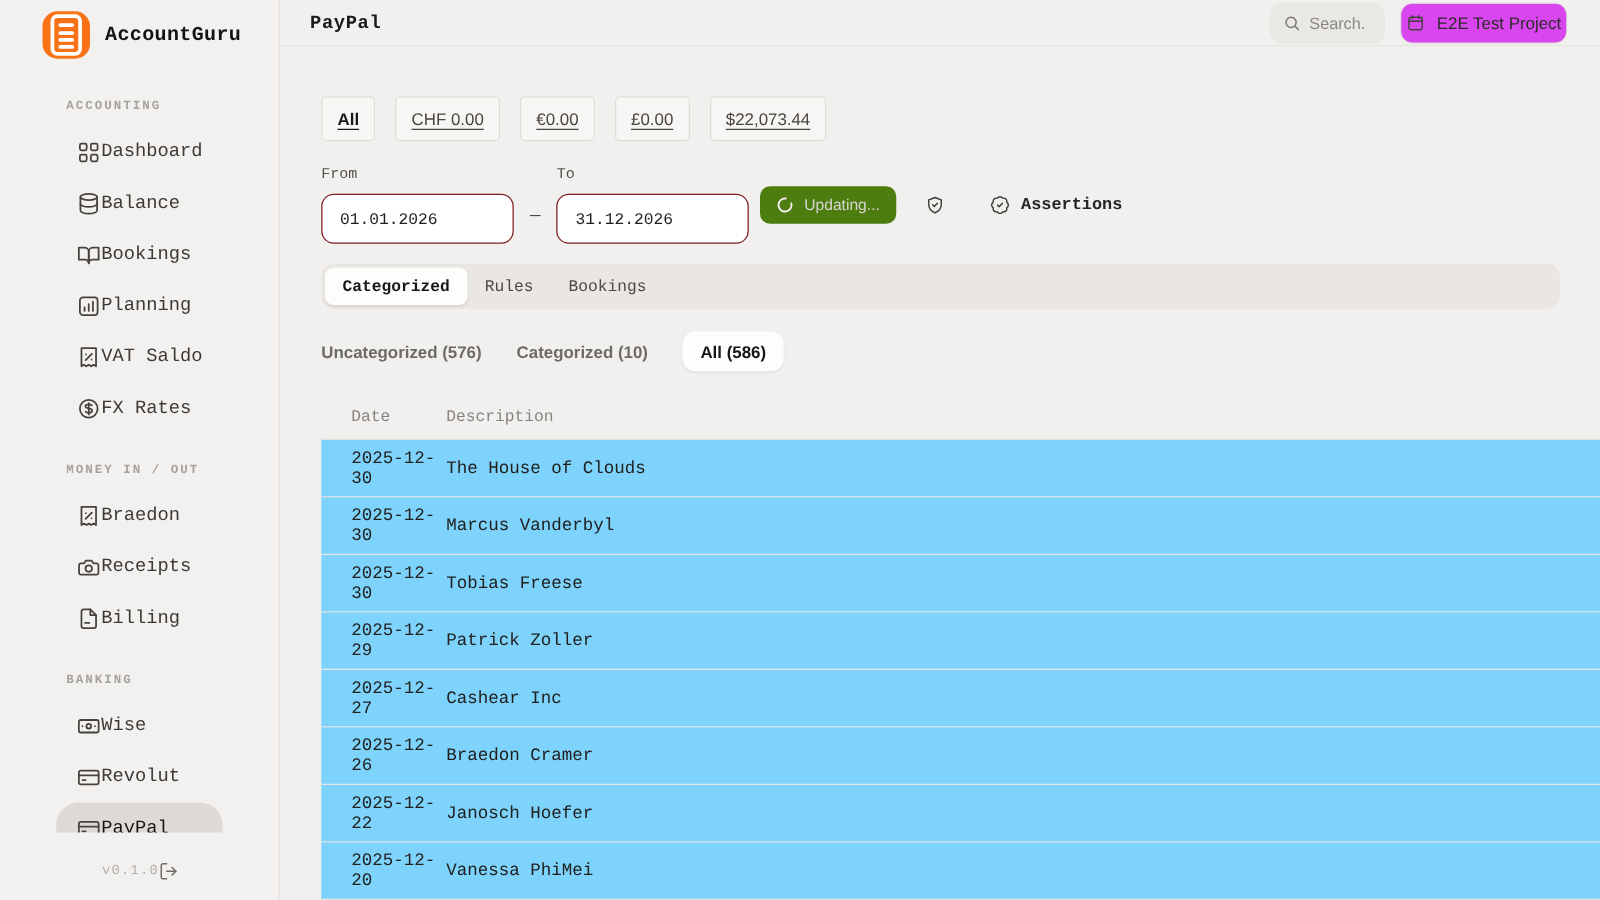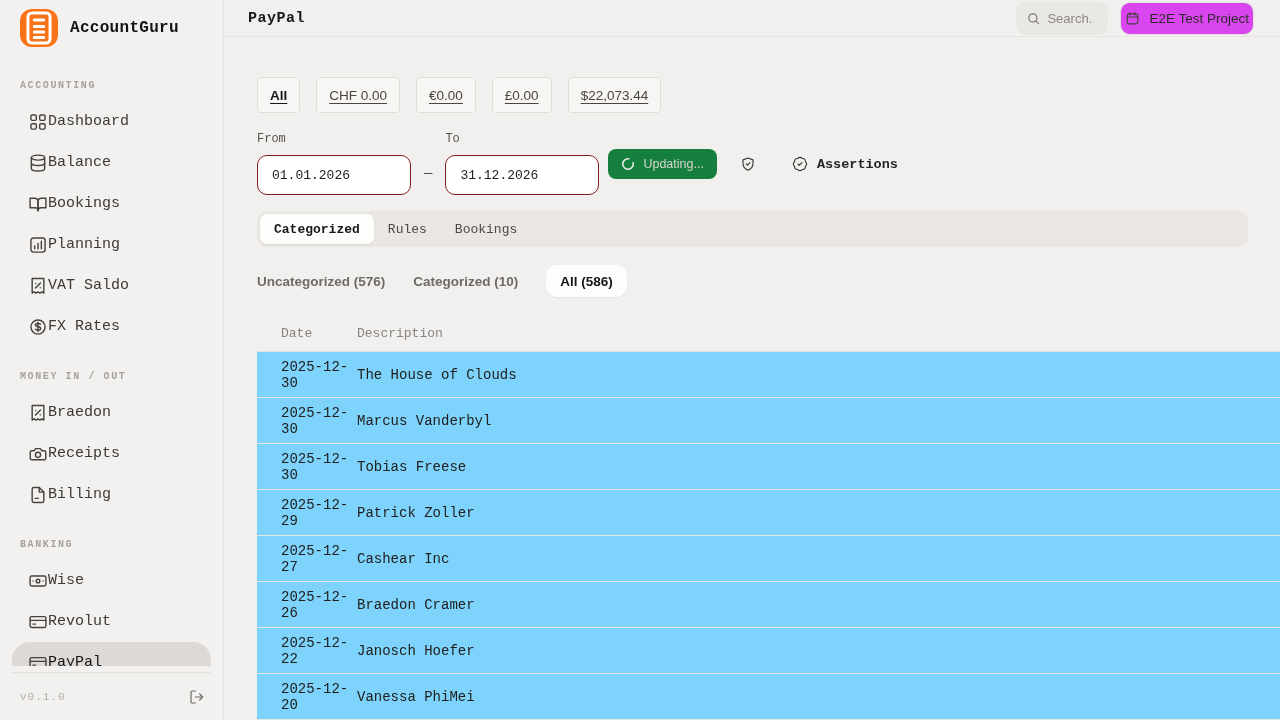--- a/index.html
+++ b/index.html
@@ -1,20 +1,20 @@
 <!DOCTYPE html>
 <html><head>
 <meta charset="utf-8">
 <style>
   * { margin:0; padding:0; box-sizing:border-box; }
   html,body { width:1280px; height:720px; overflow:hidden; background:#f2f0ee; }
   .app { width:1280px; height:720px; display:flex; font-family:"Liberation Mono", monospace; color:#1c1b1a; }
 
   
-  .sidebar { width:224px; min-width:224px; height:720px; background:#f3f1ef; border-right:1px solid #e6e3e0; display:flex; flex-direction:column; }
+  .sidebar { width:224px; min-width:224px; height:720px; background:#f3f1ef; border-right:1px solid #e6e3e0; display:flex; flex-direction:column;align-items:center; }
   .logo-row { height:56px; display:flex; align-items:center; gap:12px; padding:0 16px 0 20px; }
   .logo-badge { width:38px; height:38px; border-radius:12px; background:#f97316; display:flex; align-items:center; justify-content:center; color:#fff; flex:none; }
   .brand-name { font-weight:bold; font-size:16px; letter-spacing:.3px; color:#141312; }
   .nav { height:610px; overflow:hidden; }
   .nav-label { font-size:10px; font-weight:bold; letter-spacing:1.6px; color:#a6a29d; margin:24px 20px 10px; }
   .nav-item { height:41px; margin:0 12px; padding:0 16px; border-radius:18px; display:flex; align-items:center; gap:0; font-size:15px; color:#3c3936; cursor:pointer; }
   .nav-item .ico { width:20px; height:20px; color:#45423f; flex:none; display:flex; }
   .nav-item.active { background:#dcd9d6; color:#161514; }
   .side-spacer { flex:1; }
   .side-divider { height:1px; background:#e4e1dd; margin:6px 12px 0; }
@@ -40,21 +40,21 @@
   .chips-row { margin:40px 32px 0 0; display:flex; gap:16px; }
   .chip { height:36px; padding:0 12px; border:1px solid #e1ded9; border-radius:4px; background:rgba(252,252,251,.45); display:flex; align-items:center; font-size:13.5px; color:#494540; text-decoration:underline; text-underline-offset:3px; cursor:pointer; }
   .chip.active { font-weight:bold; color:#181716; }
 
   
   .range-row { margin-top:20px; display:flex; align-items:flex-start; }
   .field label { display:block; font-size:12px; line-height:12px; color:#55524e; margin-bottom:10px; }
   .field input { width:154px; height:40px; background:#fff; border:1px solid #7f1d1d; border-radius:10px; padding:0 14px; font-family:"Liberation Mono", monospace; font-size:13px; color:#1f1e1d; outline:none; }
   .range-dash { margin:32px 13px 0; color:#4b4845; font-size:14px; }
   .range-actions { display:flex; align-items:center; margin:16px 0 0 9px; height:30px; }
-  .btn-updating { height:30px; padding:0 13px; border:0; border-radius:8px; background:#15803d; color:#d8d4d1; font-family:"Liberation Sans", sans-serif; font-size:12.5px; display:flex; align-items:center; gap:8px; cursor:pointer; }
+  .btn-updating { height:30px; padding:0 13px; border:0; border-radius:8px; background:#4d7c0f; color:#d8d4d1; font-family:"Liberation Sans", sans-serif; font-size:12.5px; display:flex; align-items:center; gap:8px; cursor:pointer; }
   .btn-updating .ico { width:14px; height:14px; color:#f1efec; display:flex; transform:rotate(-15deg); }
   .status-ico { width:16px; height:16px; color:#3a3835; display:flex; cursor:pointer; }
   .shield-wrap { margin-left:23px; }
   .assert-group { margin-left:36px; display:flex; align-items:center; gap:9px; cursor:pointer; }
   .assert-label { font-size:13.5px; font-weight:bold; color:#262523; }
 
   
   .tabs-strip { margin:16px 32px 0 0; height:36px; background:#e9e6e3; border-radius:10px; padding:3px; display:flex; align-items:center; }
   .tab { height:30px; padding:0 14px; display:flex; align-items:center; font-size:13px; color:#4c4946; border-radius:7px; cursor:pointer; }
   .tab.active { background:#fdfdfc; font-weight:bold; color:#181716; box-shadow:0 1px 2px rgba(0,0,0,.07); }

